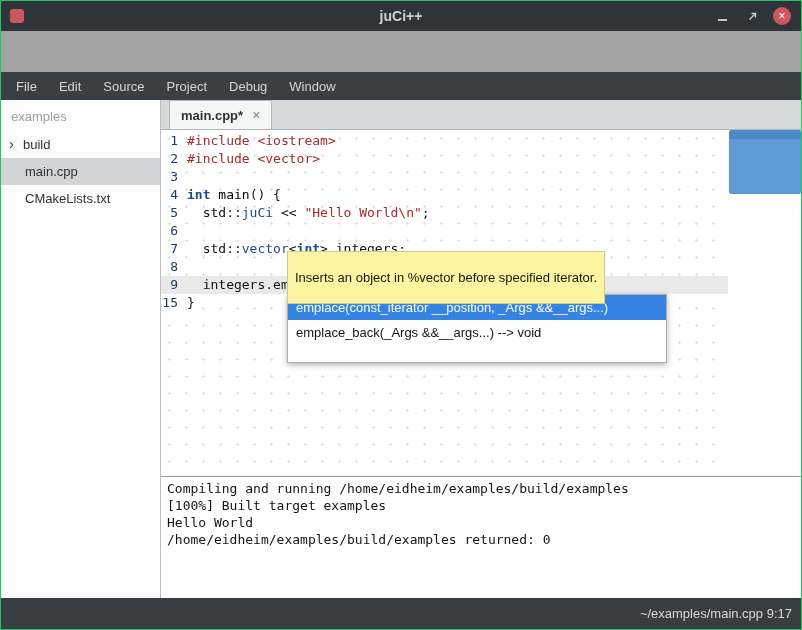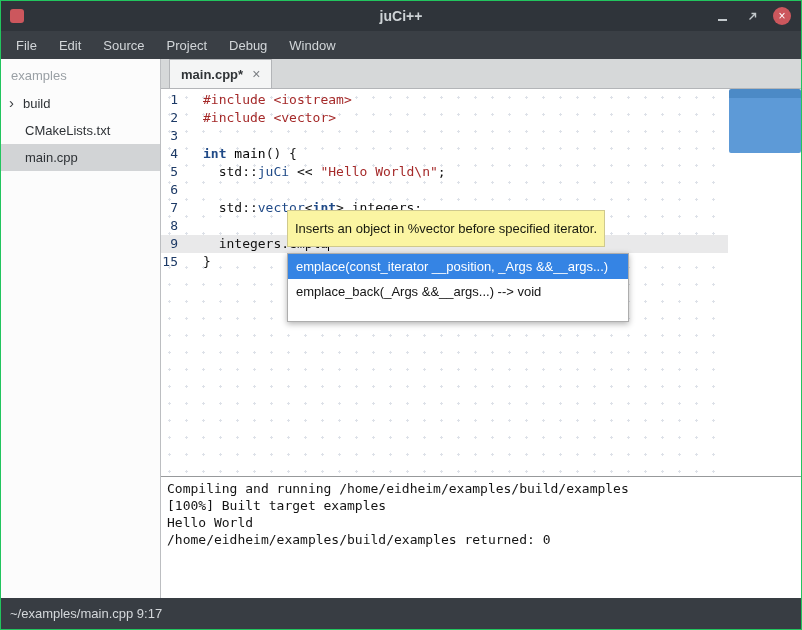--- a/index.html
+++ b/index.html
@@ -10,21 +10,21 @@
   
   .titlebar{flex:0 0 30px;background:#2f343a;display:flex;align-items:center;position:relative;}
   .title{position:absolute;left:0;right:0;text-align:center;color:#ced3d6;font-size:14px;font-weight:bold;pointer-events:none;}
   .app-icon{width:14px;height:14px;margin-left:9px;background:var(--close_red,#cc575d);border-radius:3px;z-index:1;}
   .win-controls{margin-left:auto;display:flex;align-items:center;gap:12px;padding-right:10px;z-index:1;}
   .win-btn{width:18px;height:18px;display:flex;align-items:center;justify-content:center;color:#c3c9cc;}
   .min-glyph{width:9px;height:2px;background:#c3c9cc;margin-top:7px;}
   .win-btn.close{border-radius:50%;background:var(--close_red,#cc575d);color:#fff;font-size:12px;line-height:18px;text-align:center;display:block;}
 
   
-  .menubar{flex:0 0 28px;background:#3a3f45;display:flex;align-items:stretch;padding-left:4px;}
+  .menubar{flex:0 0 28px;background:#3a3f45;display:flex;align-items:stretch;padding-left:4px;margin-top:41px;}
   .menu-item{padding:0 11px;color:#d2d6d9;font-size:13px;display:flex;align-items:center;}
 
   
   .main{flex:1;display:flex;min-height:0;justify-content:flex-end;}
   .sidebar{flex:0 0 160px;background:#fcfcfc;border-right:1px solid #bcbec1;font-size:13px;color:#2e3236;}
   .side-header{color:#9aa0a5;padding:9px 10px 7px;}
   .tree-item{height:27px;display:flex;align-items:center;padding-left:24px;position:relative;}
   .tree-item.folder{padding-left:22px;}
   .chevron{position:absolute;left:8px;top:50%;transform:translateY(-56%);color:#3a3d40;font-size:15px;}
   .tree-item.selected{background:#d2d4d6;}
@@ -38,50 +38,50 @@
   .tab-close{color:#7a7e82;font-size:14px;cursor:default;}
 
   
   .editor{flex:1;position:relative;background:#fff;overflow:hidden;font-family:"DejaVu Sans Mono","Liberation Mono",monospace;font-size:13px;}
   .grid-area{position:absolute;left:0;top:0;right:73px;bottom:0;
     background-image:radial-gradient(circle,#dde1e8 1px,transparent 1.3px);
     background-size:17px 17px;padding-top:2px;}
   .cline{display:flex;height:18px;line-height:18px;white-space:pre;}
   .cline.current{background:#e9e9ea;}
   .lnum{flex:0 0 26px;text-align:right;padding-right:9px;color:#1d3a66;}
-  .ltext{white-space:pre;color:#121212;margin-left:16px;}
+  .ltext{white-space:pre;color:#121212;}
   .ltext .kw{color:var(--keyword,#204a87);font-weight:bold;}
   .ltext .type{color:var(--keyword,#204a87);}
   .ltext .fn{font-weight:normal;color:#000;}
   .ltext .pre{color:var(--preprocessor,#a52a2a);}
   .ltext .str{color:var(--string,#a52a2a);}
   .cursor{display:inline-block;width:0;height:15px;border-left:1px solid #000;vertical-align:-3px;}
 
   .scrollzone{position:absolute;right:0;top:0;bottom:0;width:73px;background:#fff;}
   .thumb{position:absolute;top:0;left:1px;right:0;height:64px;border-radius:2px;
     background:linear-gradient(to bottom,#4c8ac6 0,#4c8ac6 9px,var(--scrollbar_blue,#5d9ad7) 9px);}
 
   .tooltip{position:absolute;left:126px;top:121px;background:var(--tooltip_bg,#fbf5a2);
-    border:1px solid #cfc98e;padding:10px 7px;font-family:"Liberation Sans",sans-serif;
+    border:1px solid #cfc98e;padding:18px 7px;font-family:"Liberation Sans",sans-serif;
     font-size:13px;color:#17190f;white-space:nowrap;z-index:3;}
 
-  .completion{position:absolute;left:126px;top:164px;width:342px;background:#fff;
+  .completion{position:absolute;left:126px;top:164px;width:380px;background:#fff;
     border:1px solid #adadad;box-shadow:0 2px 6px rgba(0,0,0,.3);padding:0 0 17px 0;
     font-family:"Liberation Sans",sans-serif;font-size:13px;z-index:2;}
   .comp-row{padding:5px 8px;color:#141414;white-space:nowrap;overflow:hidden;}
   .comp-row.selected{background:var(--accent,#3584e4);color:#fff;}
 
   
   .output{flex:0 0 122px;border-top:1px solid #97999b;background:#fff;
     font-family:"DejaVu Sans Mono","Liberation Mono",monospace;font-size:13px;
     line-height:17px;color:#141414;padding:3px 6px;overflow:hidden;}
   .out-line{white-space:pre;}
 
   
-  .statusbar{flex:0 0 26px;background:#383d43;color:#d4d8db;font-size:13px;display:flex;align-items:center;padding:8px 9px;}
+  .statusbar{flex:0 0 26px;background:#383d43;color:#d4d8db;font-size:13px;display:flex;align-items:center;padding:8px 9px;justify-content:flex-end;}
 </style>
 </head>
 <body>
 
 <div class="window">
 
   <div class="titlebar">
     <div class="app-icon"></div>
     <div class="title">juCi++</div>
     <div class="win-controls">
@@ -108,25 +108,25 @@
 
   <div class="main">
 
     <div class="sidebar">
       <div class="side-header">examples</div>
       <div class="tree">
           <div class="tree-item folder">
             <span class="chevron">›</span>
             <span class="tree-label">build</span>
           </div>
+          <div class="tree-item selected">
+            <span class="tree-label">main.cpp</span>
+          </div>
           <div class="tree-item">
             <span class="tree-label">CMakeLists.txt</span>
-          </div>
-          <div class="tree-item selected">
-            <span class="tree-label">main.cpp</span>
           </div>
         </div>
     </div>
 
     <div class="content">
 
       <div class="tabbar">
         <div class="tab">
           <span class="tab-label">main.cpp*</span>
           <span class="tab-close">×</span>

